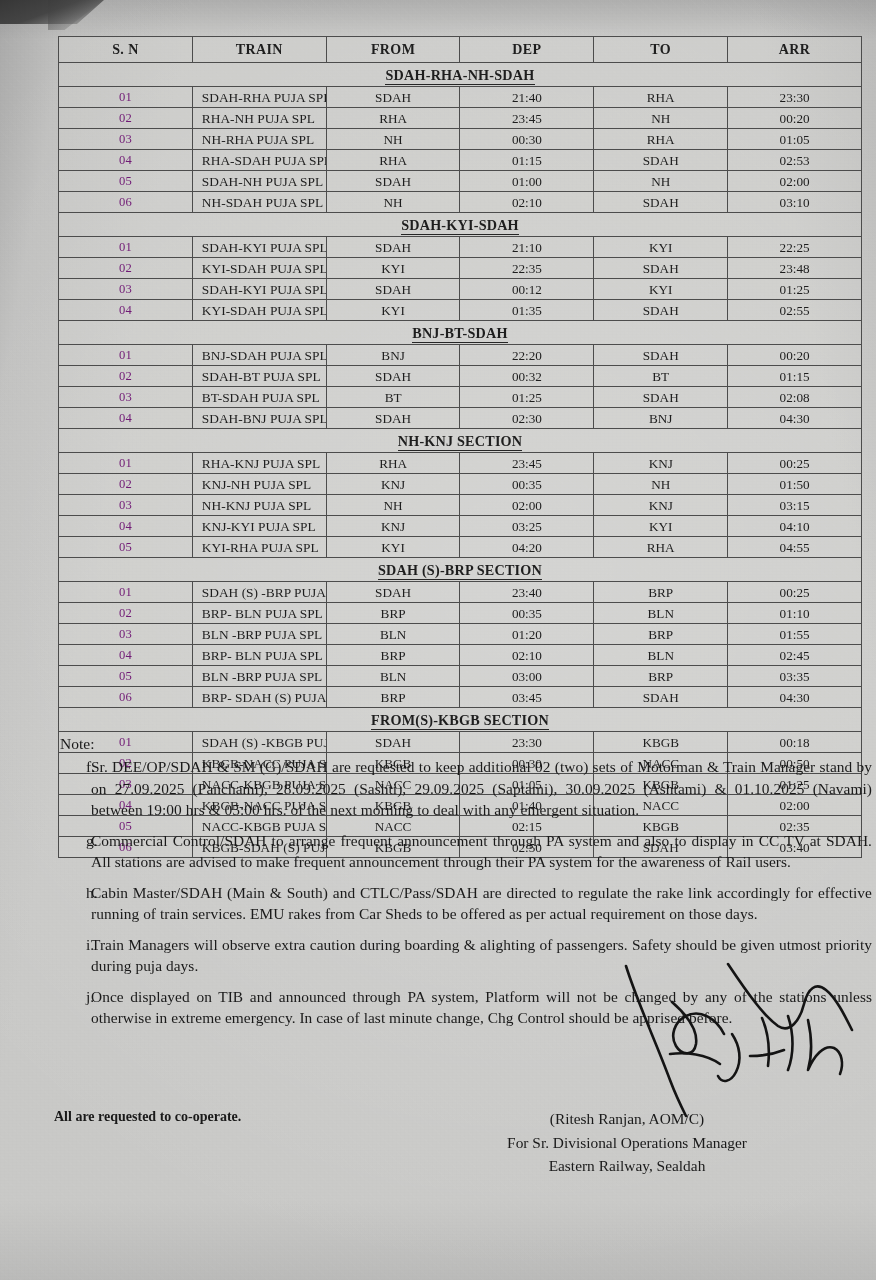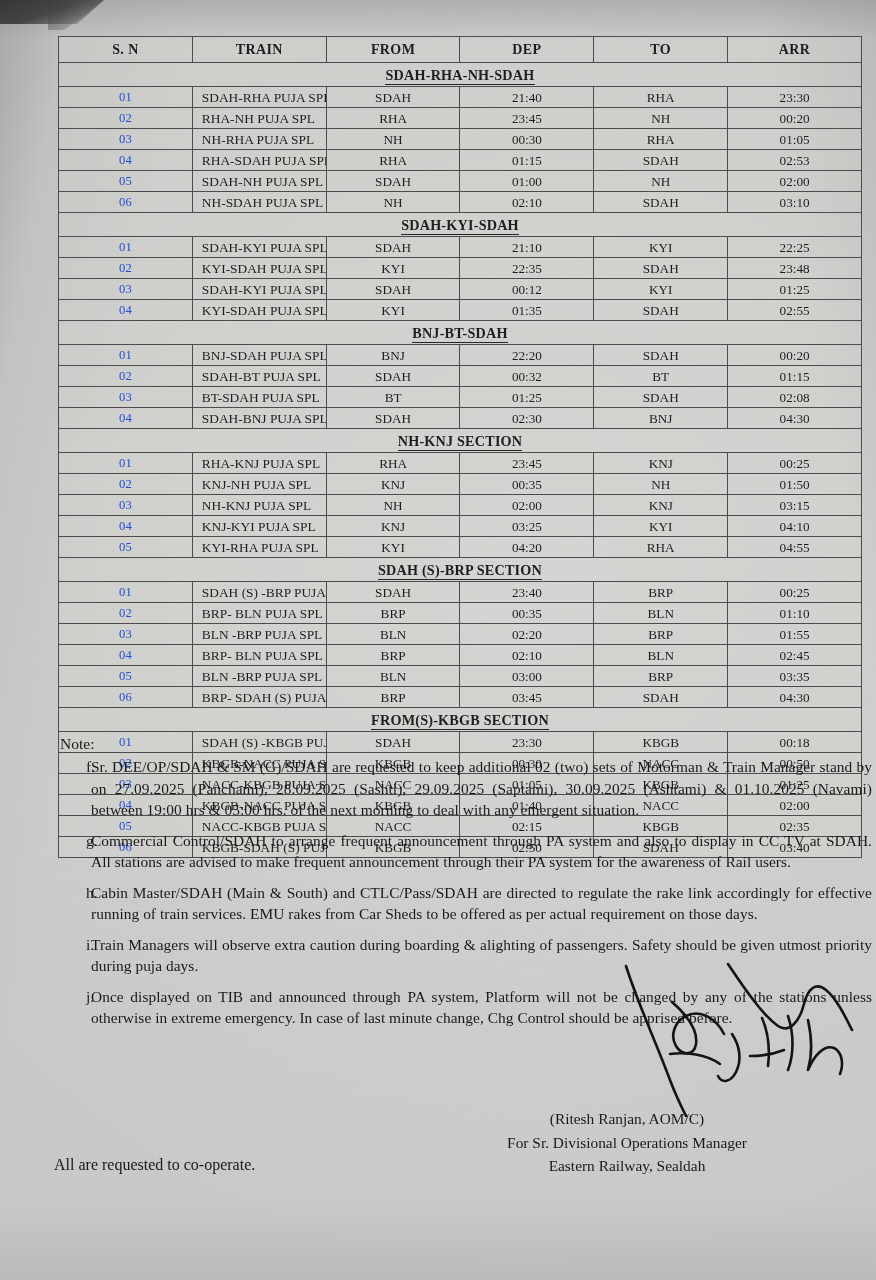--- a/index.html
+++ b/index.html
@@ -84,21 +84,21 @@
     overflow: hidden;
     white-space: nowrap;
   }
   .sheet-table thead th {
     height: 25px;
     line-height: 24px;
     font-weight: bold;
     font-size: 14px;
     letter-spacing: .4px;
   }
-  td.c-sn   { width: 62px;  font-size: 12.6px; color: #1d4ed8; }
+  td.c-sn   { width: 62px;  font-size: 12.6px; color: #701a75; }
   td.c-train{ width: 243px; text-align: left; padding-left: 9px; font-size: 13.4px; }
   td.c-from { width: 117px; }
   td.c-dep  { width: 103px; }
   td.c-to   { width: 124px; }
   td.c-arr  { width: 155px; }
 
   tr.section-row td {
     height: 23px;
     line-height: 22px;
     font-weight: bold;
@@ -140,23 +140,24 @@
     font-size: 15.4px;
     line-height: 21.5px;
     text-align: justify;
     text-justify: inter-word;
     letter-spacing: .05px;
   }
 
   .closing {
     position: absolute;
     left: 54px;
-    top: 1154px;
-    font-size: 16px;
+    top: 1106px;
+    font-size: 14px;
     line-height: 21px;
+    font-weight: bold;
   }
 
   
   .sign-block {
     position: absolute;
     right: 14px;
     top: 1107px;
     width: 470px;
     text-align: center;
     font-size: 15.4px;
@@ -376,21 +377,21 @@
           <td class="c-train">BRP- BLN PUJA SPL</td>
           <td class="c-from">BRP</td>
           <td class="c-dep">00:35</td>
           <td class="c-to">BLN</td>
           <td class="c-arr">01:10</td>
         </tr>
         <tr>
           <td class="c-sn">03</td>
           <td class="c-train">BLN -BRP PUJA SPL</td>
           <td class="c-from">BLN</td>
-          <td class="c-dep">02:20</td>
+          <td class="c-dep">01:20</td>
           <td class="c-to">BRP</td>
           <td class="c-arr">01:55</td>
         </tr>
         <tr>
           <td class="c-sn">04</td>
           <td class="c-train">BRP- BLN  PUJA SPL</td>
           <td class="c-from">BRP</td>
           <td class="c-dep">02:10</td>
           <td class="c-to">BLN</td>
           <td class="c-arr">02:45</td>

